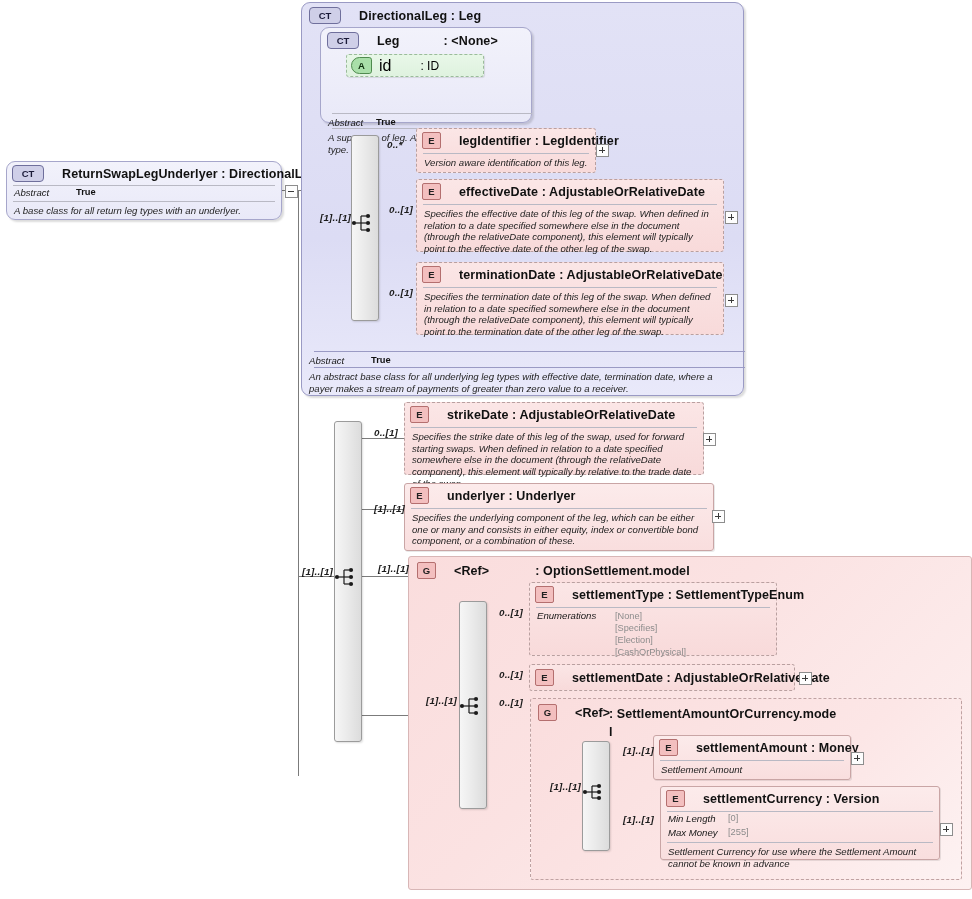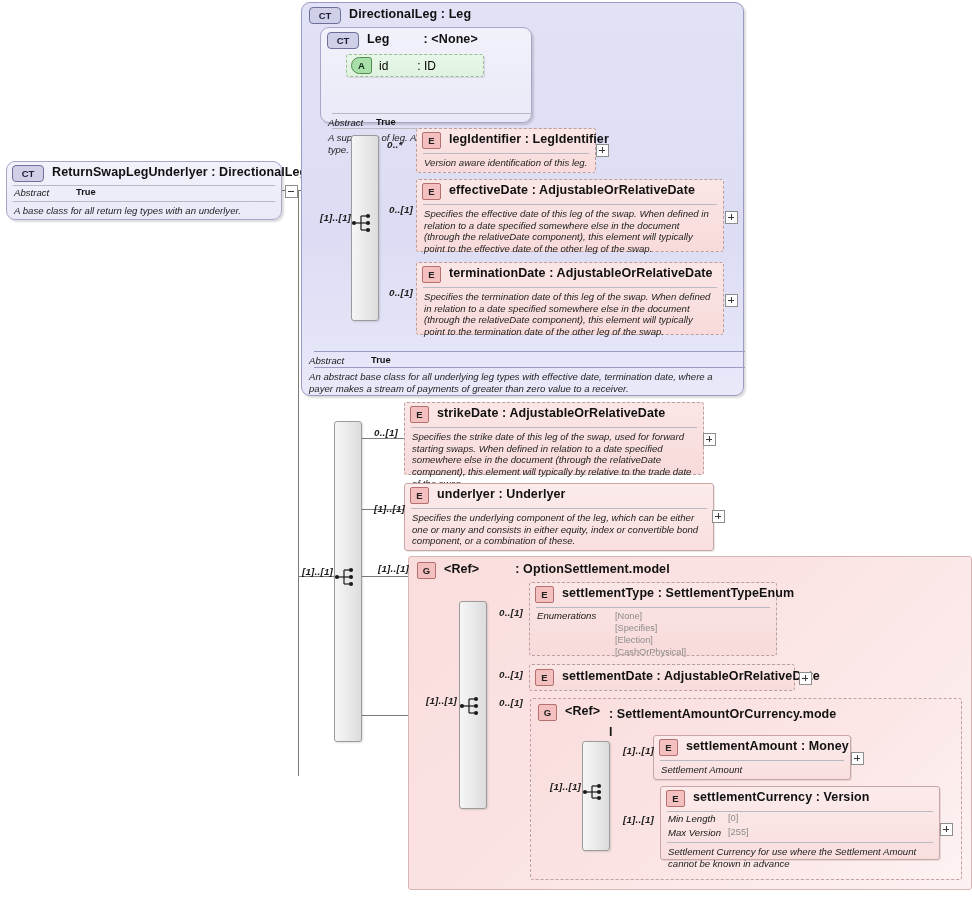--- a/index.html
+++ b/index.html
@@ -2,21 +2,21 @@
 <html><head>
 <meta charset="utf-8">
 <style>
   html,body{margin:0;padding:0;background:#ffffff;}
   body{width:972px;height:899px;position:relative;overflow:hidden;
        font-family:"Liberation Sans", sans-serif;-webkit-font-smoothing:antialiased;}
   .abs{position:absolute;box-sizing:border-box;}
 
   
   .node{position:absolute;box-sizing:border-box;border-radius:3px;}
-  .node .hdr{display:flex;gap:8px;padding:3px 6px 3px 5px;}
+  .node .hdr{display:flex;align-items:center;gap:18px;padding:3px 6px 3px 5px;}
   .node .ttl{font-size:12.5px;font-weight:bold;color:#111;white-space:nowrap;letter-spacing:.1px;}
   .node .sep{height:1px;background:#b9b9c4;margin:0 6px;}
   .node .desc{font-size:9.6px;font-style:italic;color:#222;padding:3px 7px 4px 7px;line-height:1.22;}
 
   
   .badge{display:inline-flex;align-items:center;justify-content:center;
          font-size:9.5px;font-weight:bold;border-radius:2px;line-height:1;flex:0 0 auto;}
   .badge.E{width:17px;height:15px;background:#f3bfbf;border:1px solid #b46f6f;color:#202020;}
   .badge.G{width:17px;height:15px;background:#f3bfbf;border:1px solid #b46f6f;color:#202020;}
   .badge.CT{min-width:24px;height:15px;padding:0 3px;background:#cfcfe8;border:1px solid #6f6f9c;
@@ -156,21 +156,21 @@
   <div class="sep abs" style="left:5px;top:100px;width:200px;"></div>
   <div class="desc abs" style="left:0;top:101px;width:208px;">A supertype of leg. All swap legs extend this type.</div>
 </div>
 
 <div class="abs" style="left:346px;top:54px;width:138px;height:23px;
             background:linear-gradient(180deg,#e8f7e8 0%,#dff2df 100%);
             border:1px dashed #9bbb9b;border-radius:3px;
             display:flex;align-items:center;padding-left:4px;gap:7px;
             box-shadow:1px 1px 1px rgba(0,0,0,.10);">
   <span class="badge A" style="border-radius:9px 3px 3px 9px;">A</span>
-  <span class="ttl" style="font-weight:normal;font-size:12px;">id</span>
+  <span class="ttl" style="font-weight:normal;font-size:16px;">id</span>
   <span class="ttl" style="font-weight:normal;font-size:12px;margin-left:22px;">: ID</span>
 </div>
 
 <div class="seqbar" style="left:351px;top:135px;width:26px;height:184px;"></div>
 <svg class="seqicon" style="left:351px;top:212px;" viewBox="0 0 26 22">
   <circle cx="3" cy="11" r="2.1" fill="#1a1a1a"></circle>
   <line x1="5" y1="11" x2="10" y2="11" stroke="#1a1a1a" stroke-width="1.2"></line>
   <line x1="10" y1="4" x2="10" y2="18" stroke="#1a1a1a" stroke-width="1.2"></line>
   <line x1="10" y1="4" x2="15" y2="4" stroke="#1a1a1a" stroke-width="1.2"></line>
   <line x1="10" y1="11" x2="15" y2="11" stroke="#1a1a1a" stroke-width="1.2"></line>
@@ -341,20 +341,20 @@
   <div class="hdr">
     <span class="badge E">E</span>
     <span class="ttl">settlementCurrency : Version</span>
   </div>
   <div class="sep" style="margin-top:1px;"></div>
   <div class="fact">
     <span class="k" style="min-width:60px;">Min Length</span>
     <span class="v" style="color:#8c8c8c;font-weight:normal;">[0]</span>
   </div>
   <div class="fact">
-    <span class="k" style="min-width:60px;">Max Version</span>
+    <span class="k" style="min-width:60px;">Max Money</span>
     <span class="v" style="color:#8c8c8c;font-weight:normal;">[255]</span>
   </div>
   <div class="sep" style="margin-top:2px;"></div>
   <div class="desc">Settlement Currency for use where the Settlement Amount cannot be known in advance</div>
 </div>
 <div class="card" style="left:623px;top:814px;">[1]..[1]</div>
 <div class="expander plus" style="left:940px;top:823px;"></div>
 
 </body></html>

